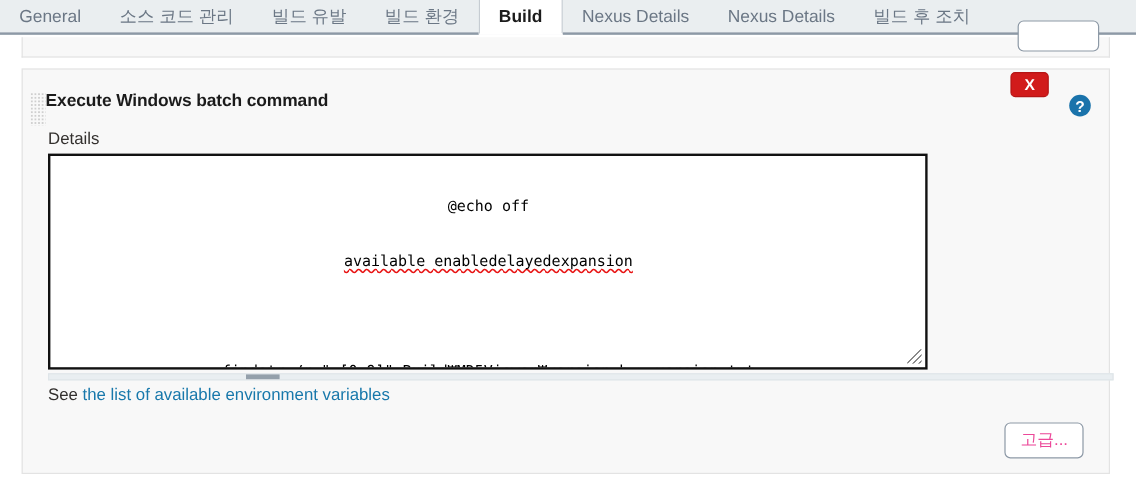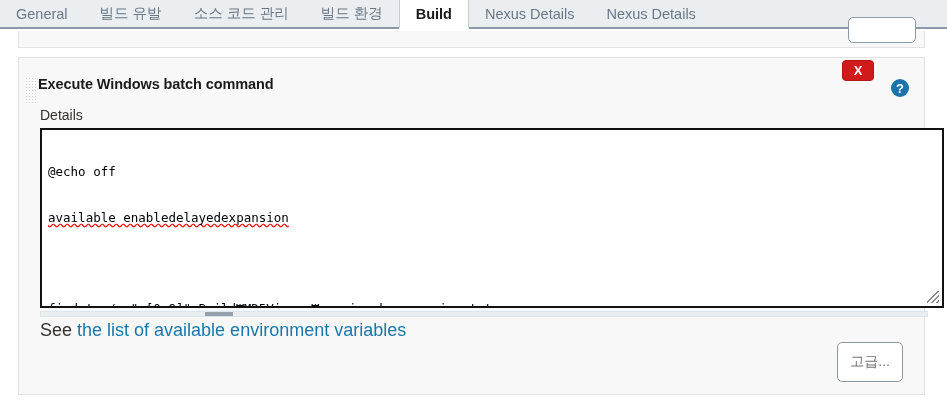--- a/index.html
+++ b/index.html
@@ -143,22 +143,23 @@
     position: absolute;
     left: 21px; top: 49px;
     font-size: 14px;
     color: #33302e;
   }
 
   
   .cmd-wrap {
     position: absolute;
     left: 21px; top: 70px;
-    width: 904px;
+    width: 733px;
     height: 180px;
+    text-align: center;
   }
   .cmd-area {
     width: 100%;
     height: 100%;
     box-sizing: border-box;
     border: 2px solid #111111;
     background: #ffffff;
     padding: 4px 5px 4px 6px;
     font-family: "DejaVu Sans Mono", monospace;
     font-size: 12.5px;
@@ -201,59 +202,60 @@
     left: 164px; top: 0;
     width: 28px;
     height: 4px;
     background: #94a0ab;
   }
 
   
   .see-line {
     position: absolute;
     left: 21px; top: 262px;
-    font-size: 18px;
+    font-size: 14px;
     color: #33302e;
   }
   .see-line a {
     color: #1878ab;
     text-decoration: none;
     cursor: pointer;
   }
 
   
   .adv-btn {
     position: absolute;
     right: 21px; bottom: 12px;
     min-width: 62px;
-    height: 40px;
+    height: 30px;
     padding: 0 12px;
     background: #ffffff;
     border: 1px solid #8d99a6;
     border-radius: 5px;
-    color: #737373;
+    color: #ec4899;
     font-size: 14px;
     display: flex;
     align-items: center;
     justify-content: center;
     cursor: pointer;
     box-sizing: border-box;
   }
 </style>
 </head>
 <body>
 
 <div class="tabbar">
     <div class="tab">General</div>
+    <div class="tab">소스 코드 관리</div>
     <div class="tab">빌드 유발</div>
-    <div class="tab">소스 코드 관리</div>
     <div class="tab">빌드 환경</div>
     <div class="tab active">Build</div>
     <div class="tab">Nexus Details</div>
     <div class="tab">Nexus Details</div>
+    <div class="tab">빌드 후 조치</div>
   </div>
 
 <div class="stub-panel">
   <div class="stub-button"></div>
 </div>
 
 <div class="builder-panel">
 
   <div class="drag-grip"></div>
 

